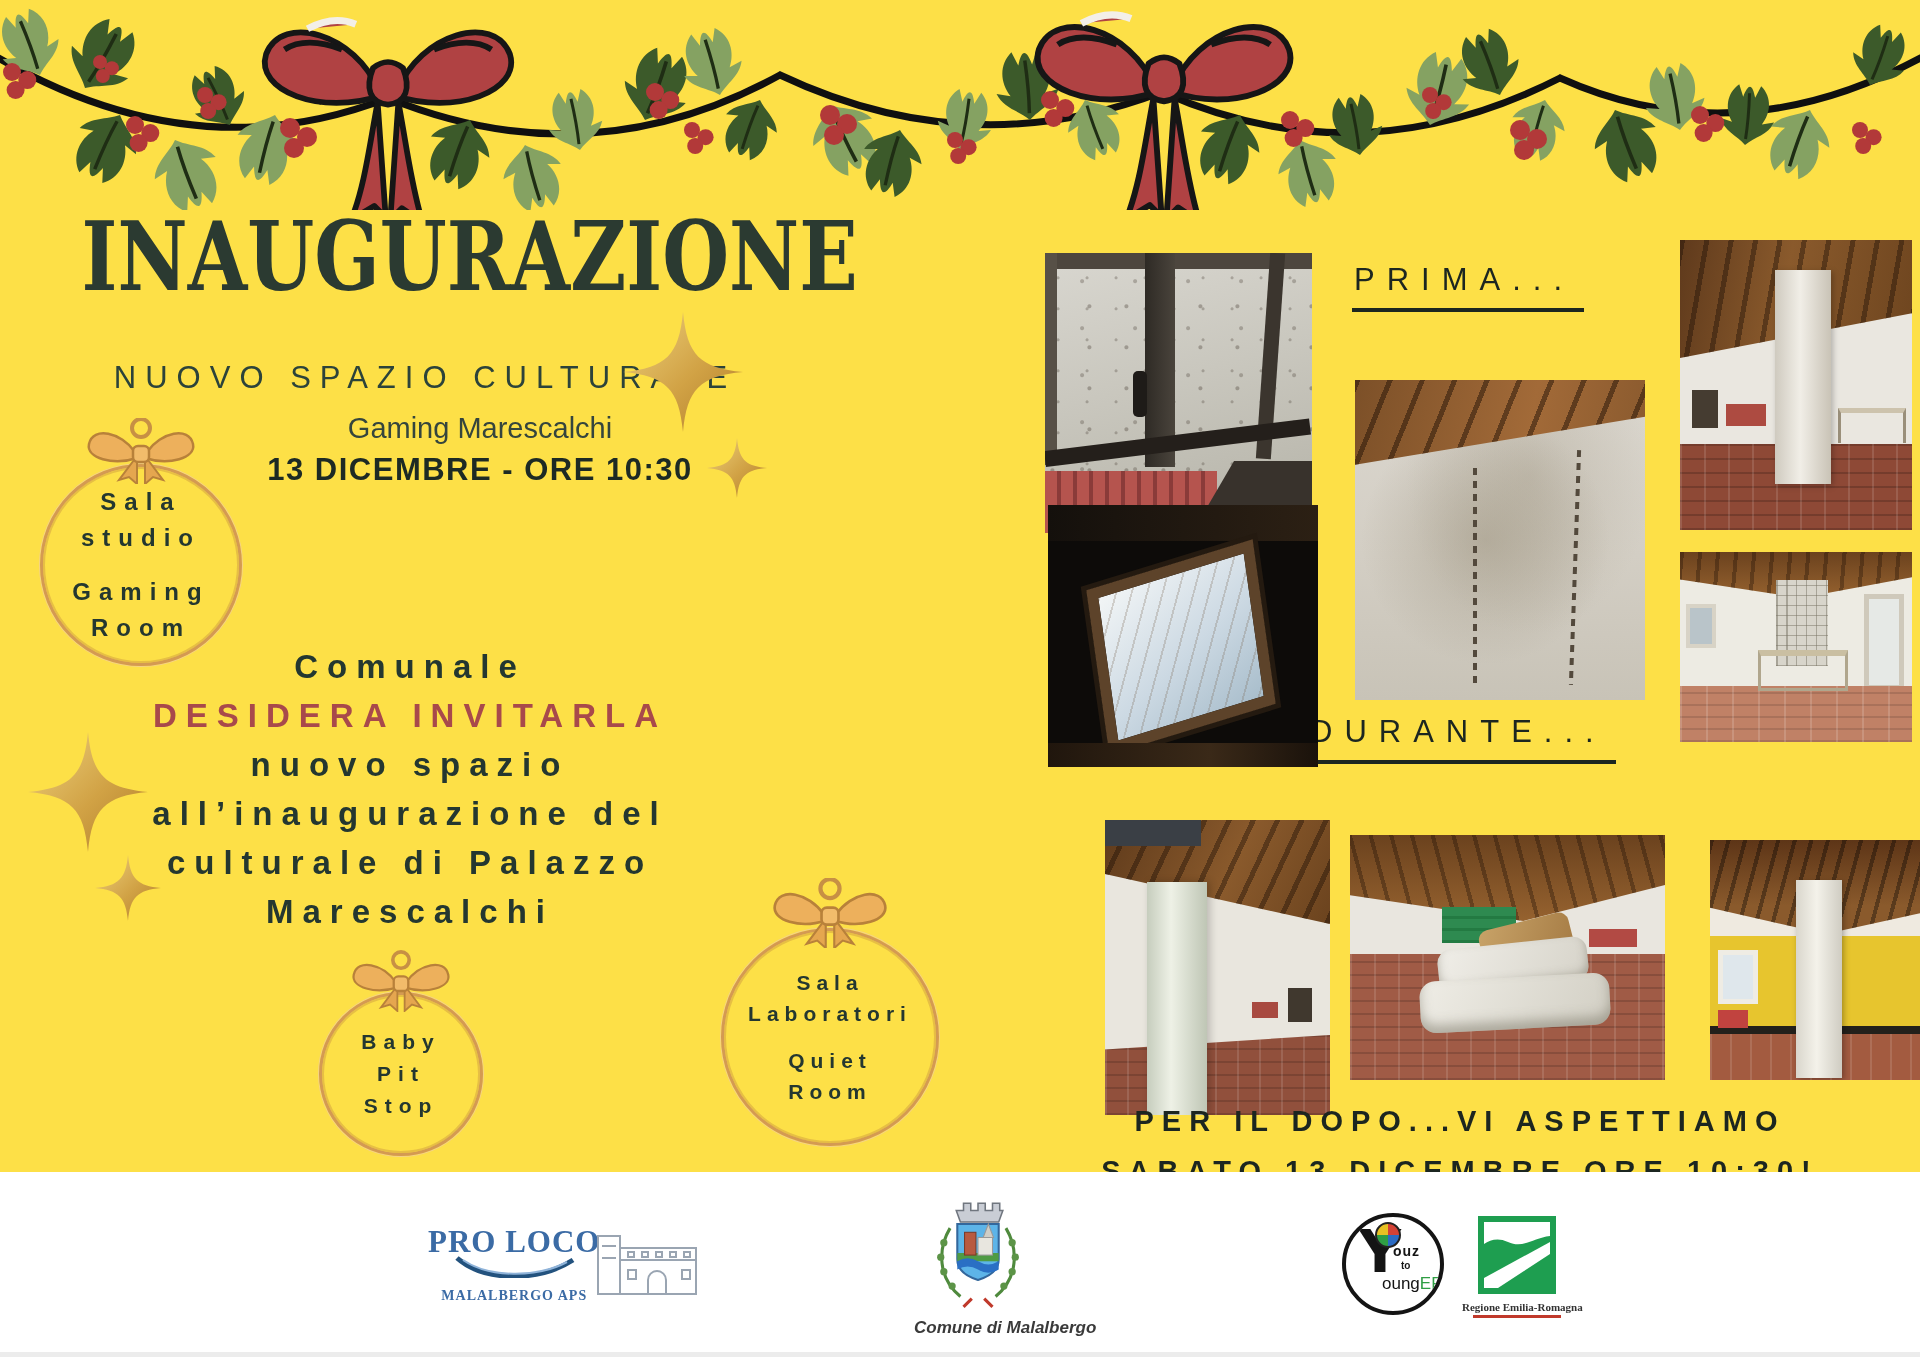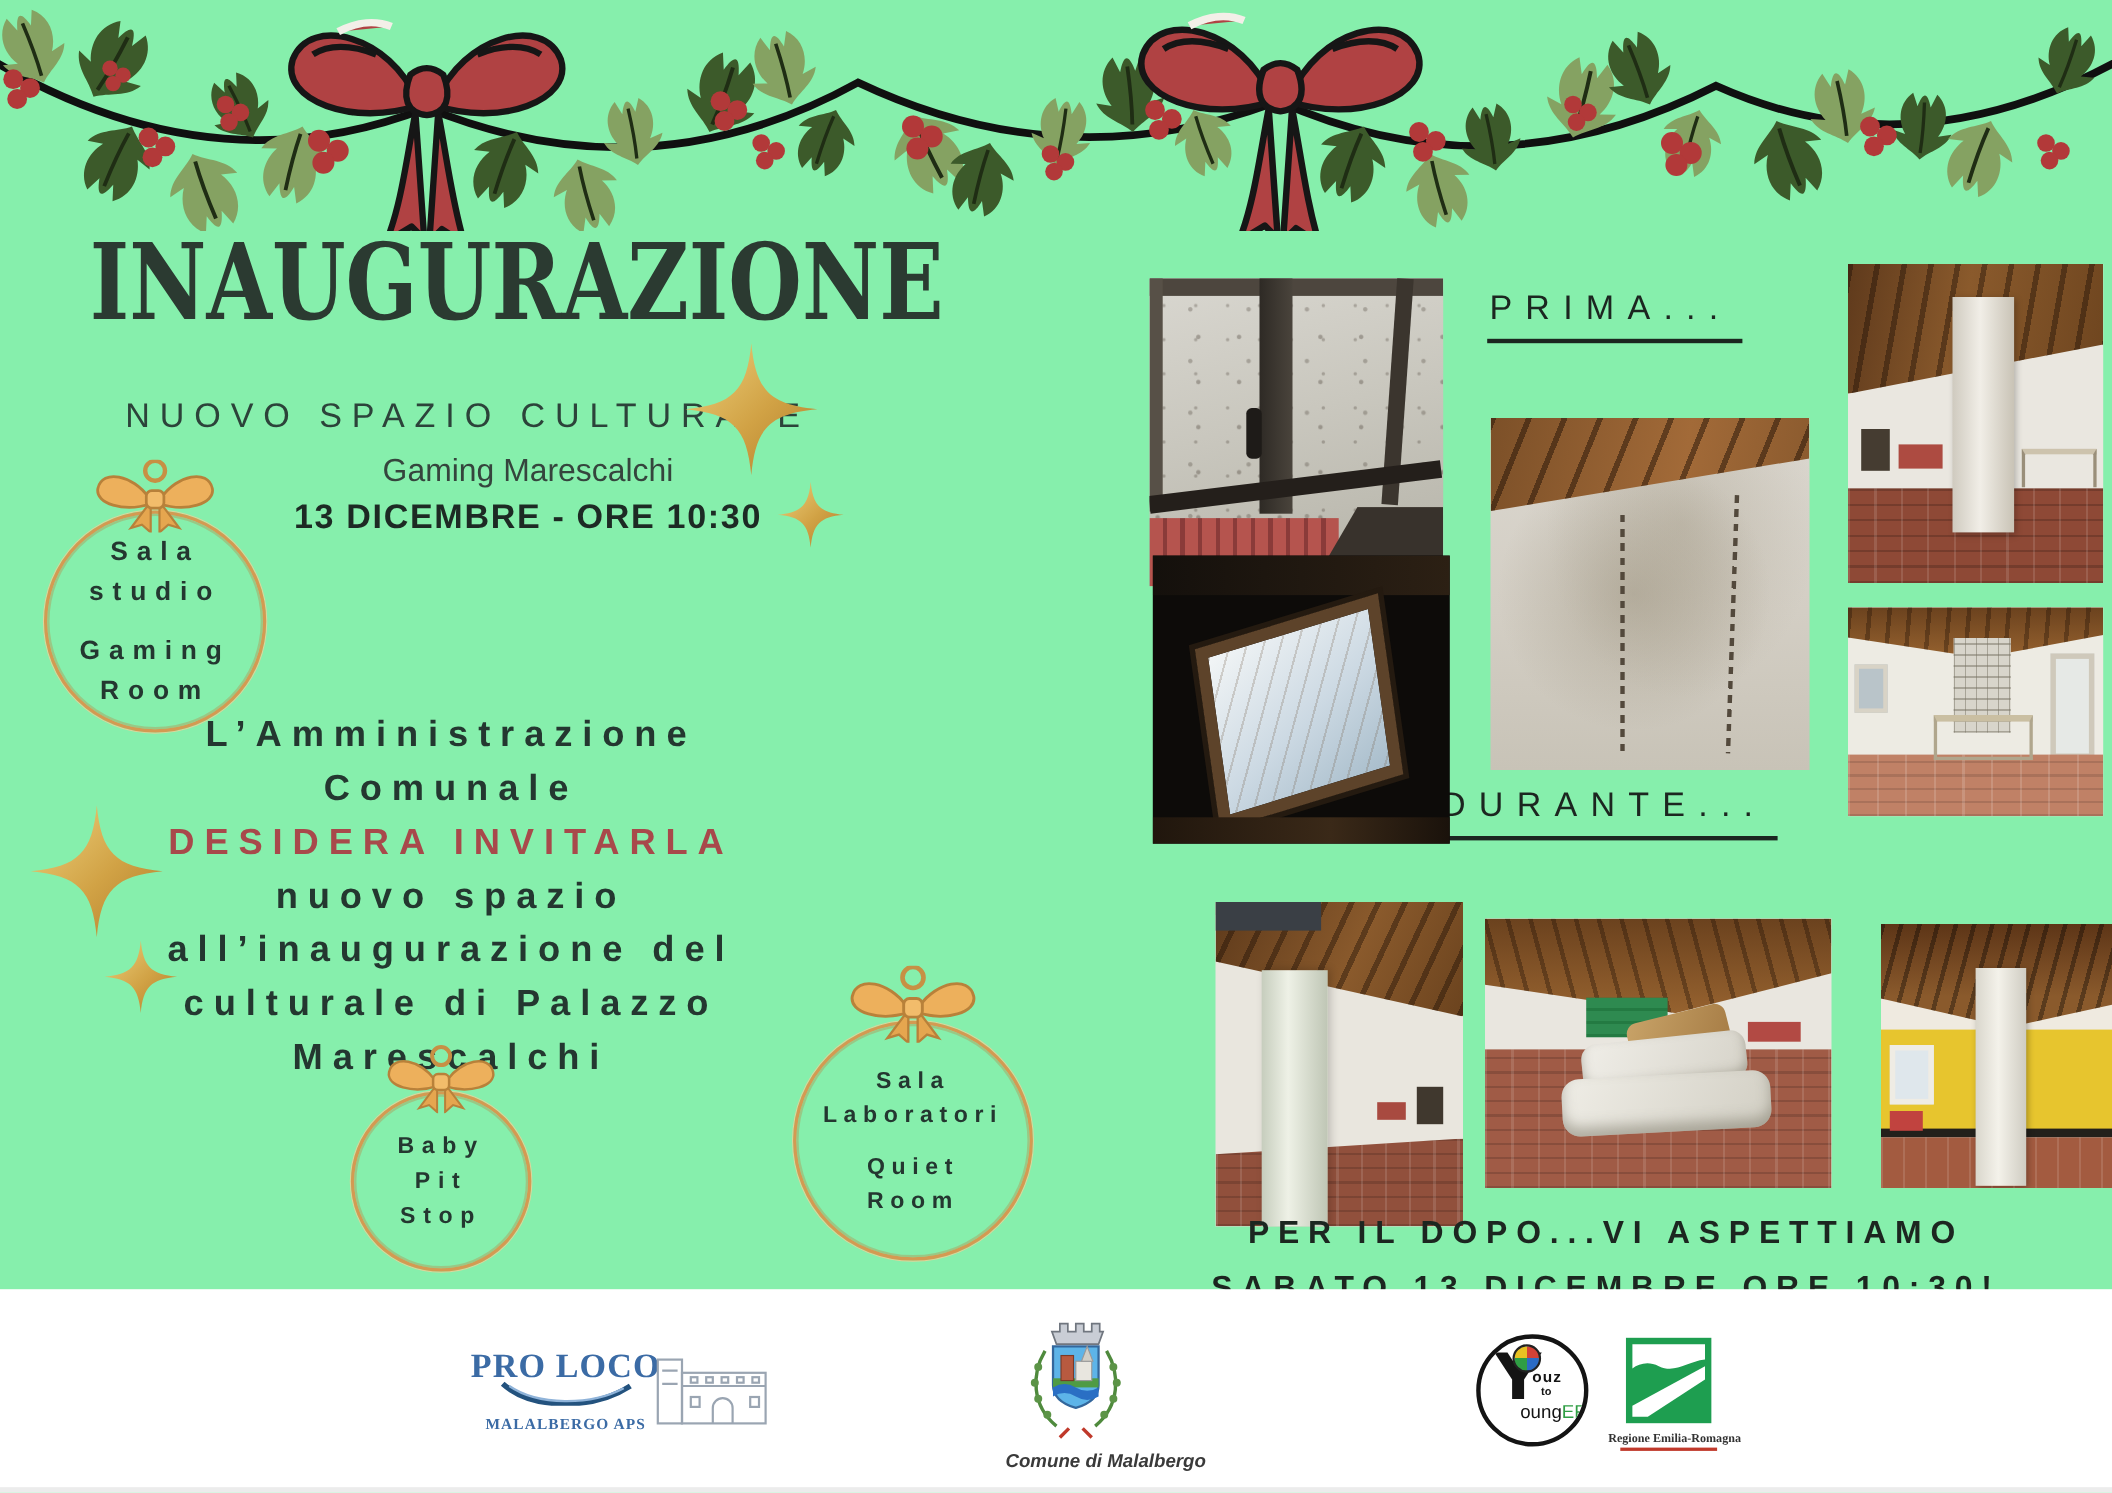--- a/index.html
+++ b/index.html
@@ -1,17 +1,17 @@
 <!DOCTYPE html>
 <html><head>
 <meta charset="utf-8">
 <style>
   html,body{margin:0;padding:0;}
   body{width:1920px;height:1357px;font-family:"Liberation Sans",sans-serif;}
-  .poster{position:relative;width:1920px;height:1357px;background:#86efac;overflow:hidden;}
+  .poster{position:relative;width:1920px;height:1357px;background:#fde047;overflow:hidden;}
 
   
   .garland{position:absolute;left:0;top:0;}
 
   
   .title{position:absolute;left:0;top:200px;width:815px;text-align:center;
     font-family:"DejaVu Serif","Liberation Serif",serif;font-weight:700;font-size:96px;
     color:#2b3a31;letter-spacing:0px;transform:scaleX(.8);transform-origin:50% 50%;white-space:nowrap;}
   .subtitle{position:absolute;left:20px;top:360px;width:810px;text-align:center;
     font-size:31px;font-weight:500;letter-spacing:9px;color:#2c433a;white-space:nowrap;}
@@ -305,21 +305,20 @@
     <use href="#redBow" transform="translate(388,84) scale(1.15)"></use>
     <use href="#redBow" transform="translate(1164,80) scale(1.18)"></use>
   </svg>
 
   <div class="title">INAUGURAZIONE</div>
   <div class="subtitle">NUOVO SPAZIO CULTURALE</div>
   <div class="venue">Gaming Marescalchi</div>
   <div class="datetime">13 DICEMBRE - ORE 10:30</div>
 
   <div class="invite">
-    <div class="line">L’Amministrazione</div>
     <div class="line">Comunale</div>
     <div class="line red">DESIDERA INVITARLA</div>
     <div class="line">nuovo spazio</div>
     <div class="line">all’inaugurazione del</div>
     <div class="line">culturale di Palazzo</div>
     <div class="line">Marescalchi</div>
   </div>
 
   <svg class="star" style="left:623px;top:312px" width="120" height="120" viewBox="-60 -60 120 120">
       <use href="#star4" fill="url(#goldGrad)"></use>

